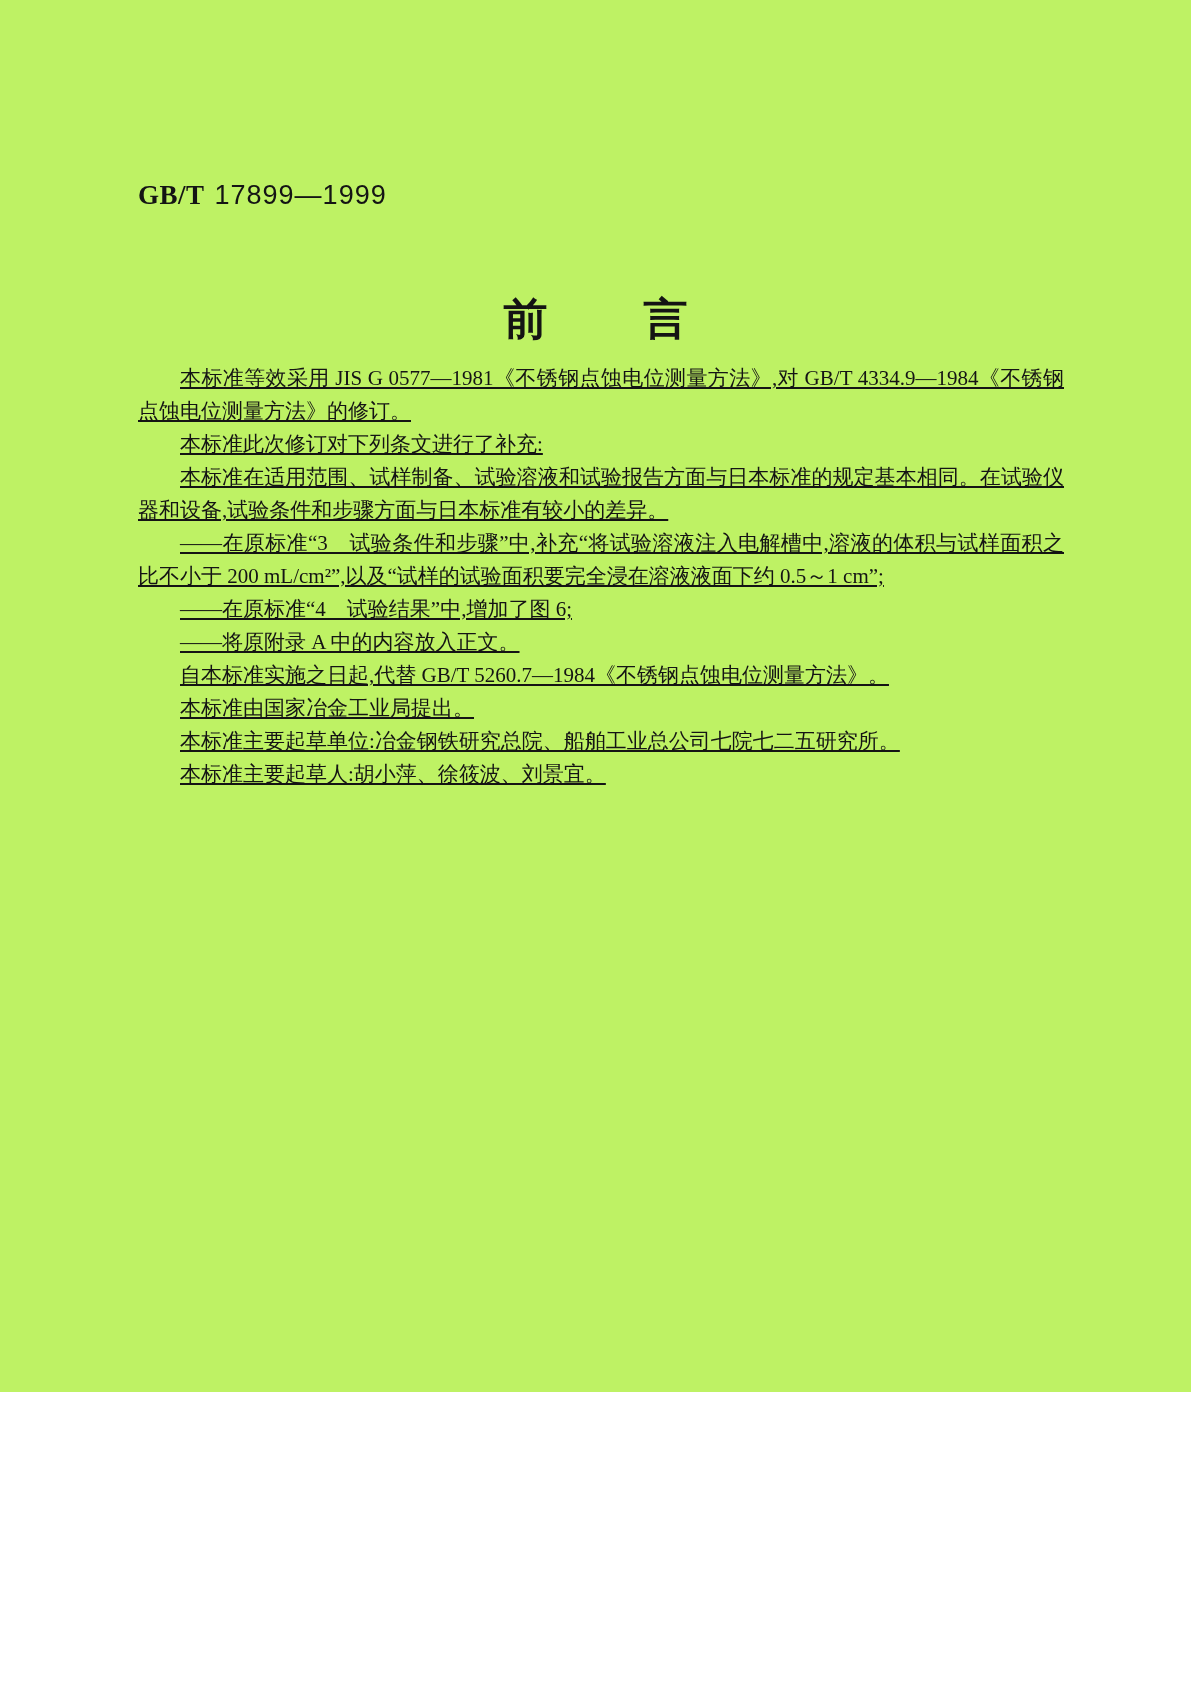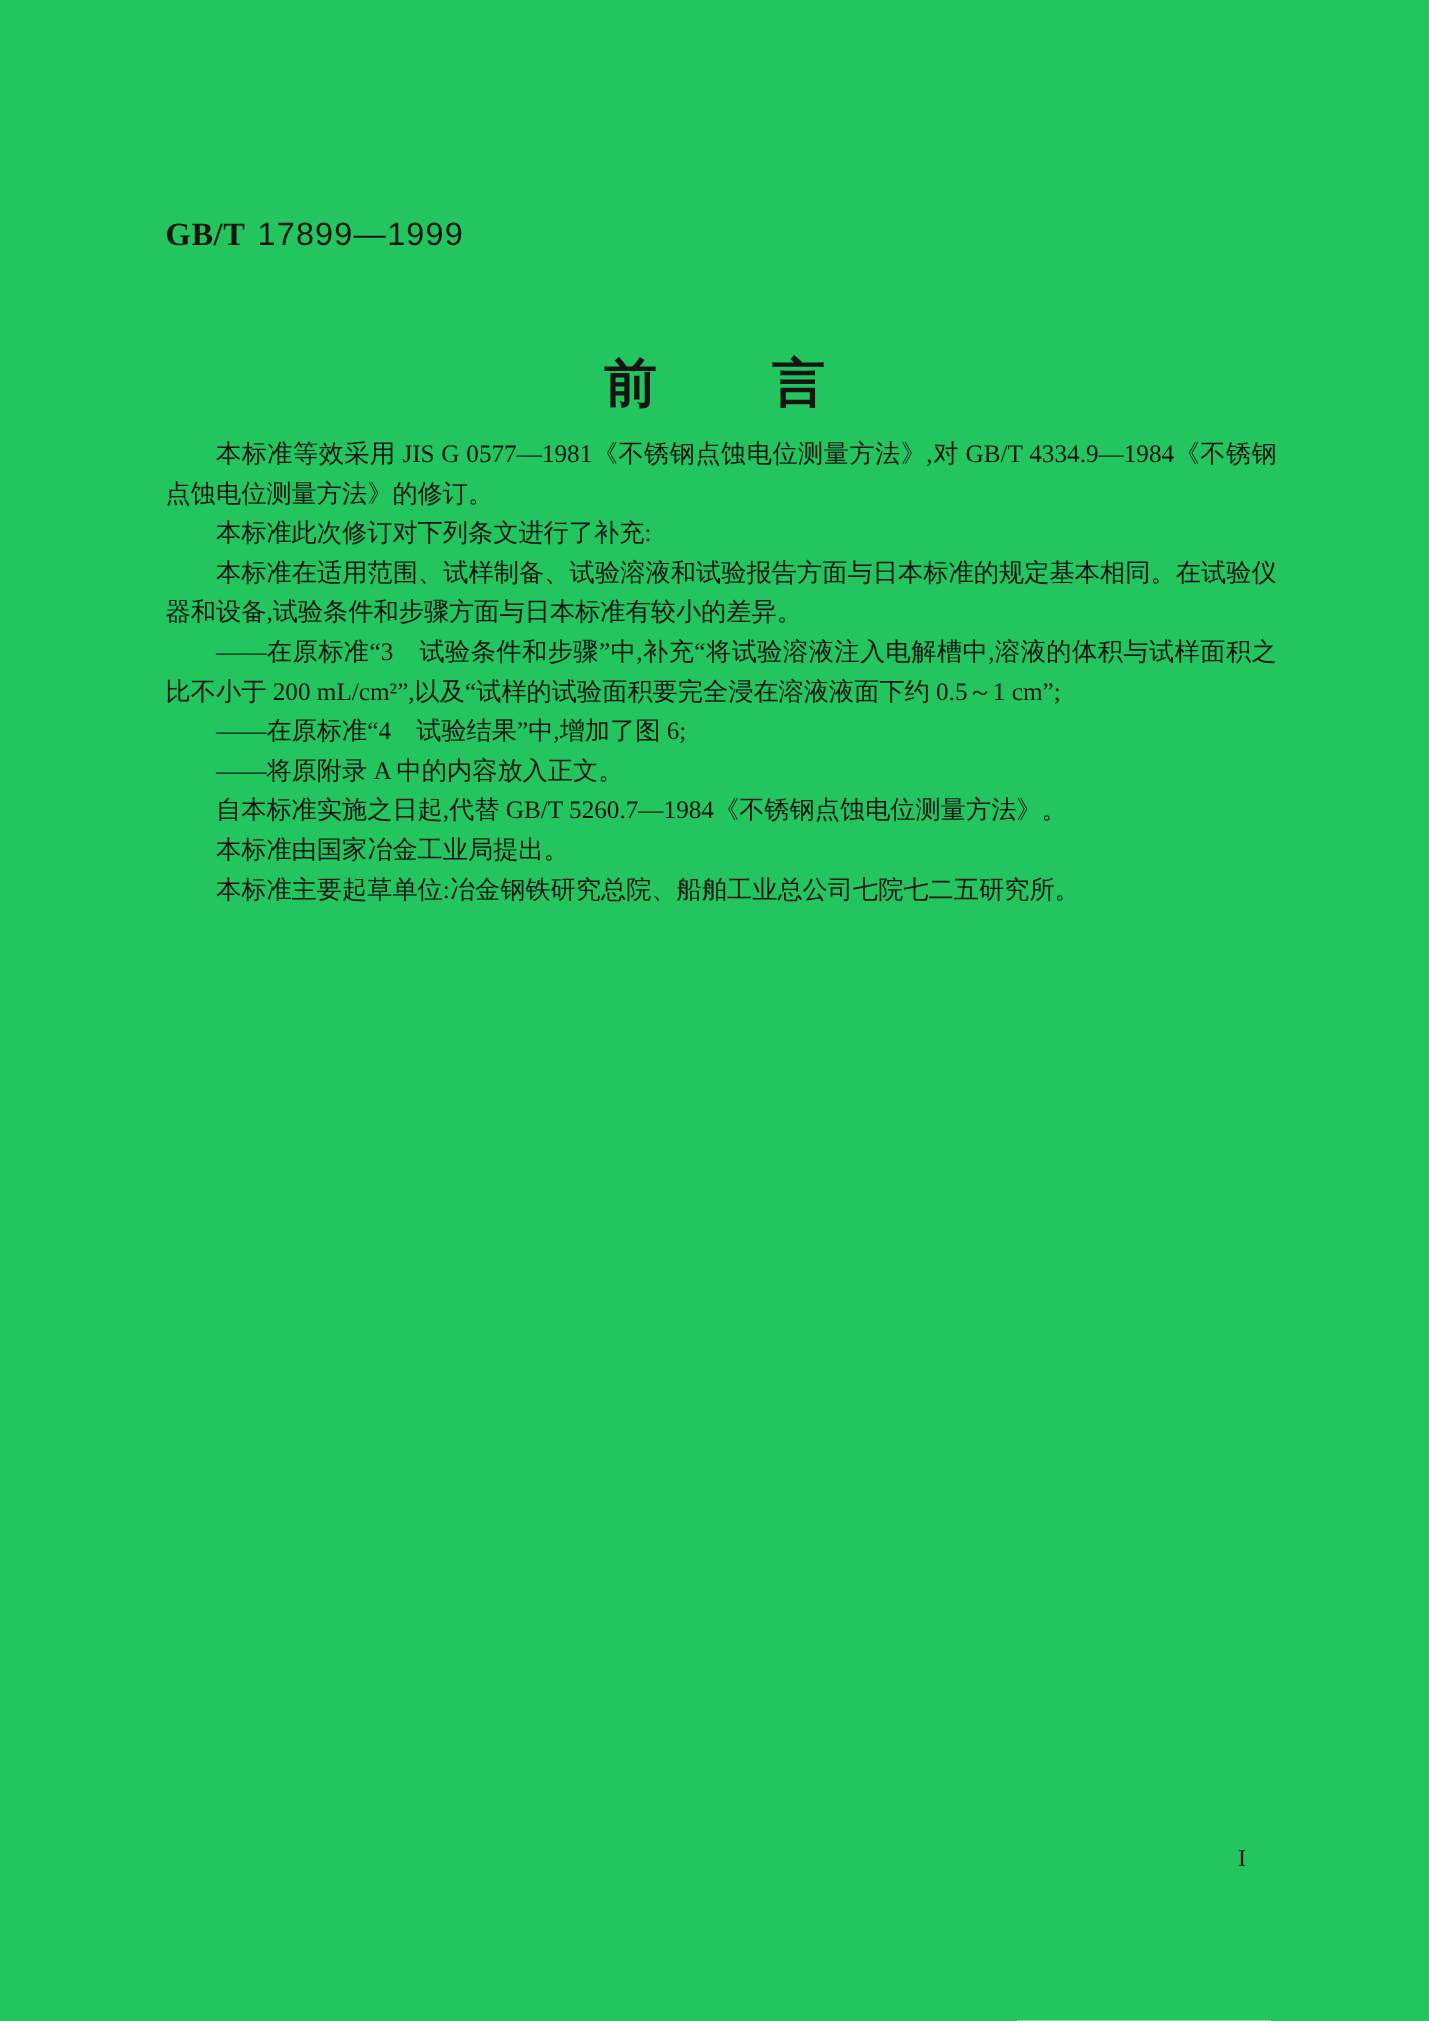--- a/index.html
+++ b/index.html
@@ -3,23 +3,23 @@
 <meta charset="utf-8">
 <style>
   html, body {
     margin: 0;
     padding: 0;
     background: #ffffff;
   }
   .page {
     position: relative;
     width: 1191px;
-    height: 1684px;
+    height: 1392px;
     margin: 0 auto;
-    background: #22c55e;
+    background: #bef264;
     font-family: "Liberation Serif", serif;
     color: #141414;
     overflow: hidden;
   }
   .doc-header {
     position: absolute;
     left: 138px;
     top: 180px;
     font-size: 27px;
     white-space: nowrap;
@@ -53,20 +53,21 @@
     top: 362px;
     width: 926px;
     font-size: 21px;
     line-height: 33px;
     text-align: justify;
     text-justify: inter-ideograph;
   }
   .body-text p {
     margin: 0;
     text-indent: 2em;
+    text-decoration: underline;
   }
   .page-number {
     position: absolute;
     left: 1020px;
     top: 1538px;
     width: 30px;
     text-align: center;
     font-size: 20px;
     font-family: "Liberation Serif", serif;
   }
@@ -88,17 +89,18 @@
   <div class="body-text">
     <p>本标准等效采用 JIS G 0577—1981《不锈钢点蚀电位测量方法》,对 GB/T 4334.9—1984《不锈钢点蚀电位测量方法》的修订。</p>
     <p>本标准此次修订对下列条文进行了补充:</p>
     <p>本标准在适用范围、试样制备、试验溶液和试验报告方面与日本标准的规定基本相同。在试验仪器和设备,试验条件和步骤方面与日本标准有较小的差异。</p>
     <p>——在原标准“3　试验条件和步骤”中,补充“将试验溶液注入电解槽中,溶液的体积与试样面积之比不小于 200 mL/cm²”,以及“试样的试验面积要完全浸在溶液液面下约 0.5～1 cm”;</p>
     <p>——在原标准“4　试验结果”中,增加了图 6;</p>
     <p>——将原附录 A 中的内容放入正文。</p>
     <p>自本标准实施之日起,代替 GB/T 5260.7—1984《不锈钢点蚀电位测量方法》。</p>
     <p>本标准由国家冶金工业局提出。</p>
     <p>本标准主要起草单位:冶金钢铁研究总院、船舶工业总公司七院七二五研究所。</p>
+    <p>本标准主要起草人:胡小萍、徐筱波、刘景宜。</p>
   </div>
 
   <div class="page-number">I</div>
 
 </div>
 
 </body></html>

